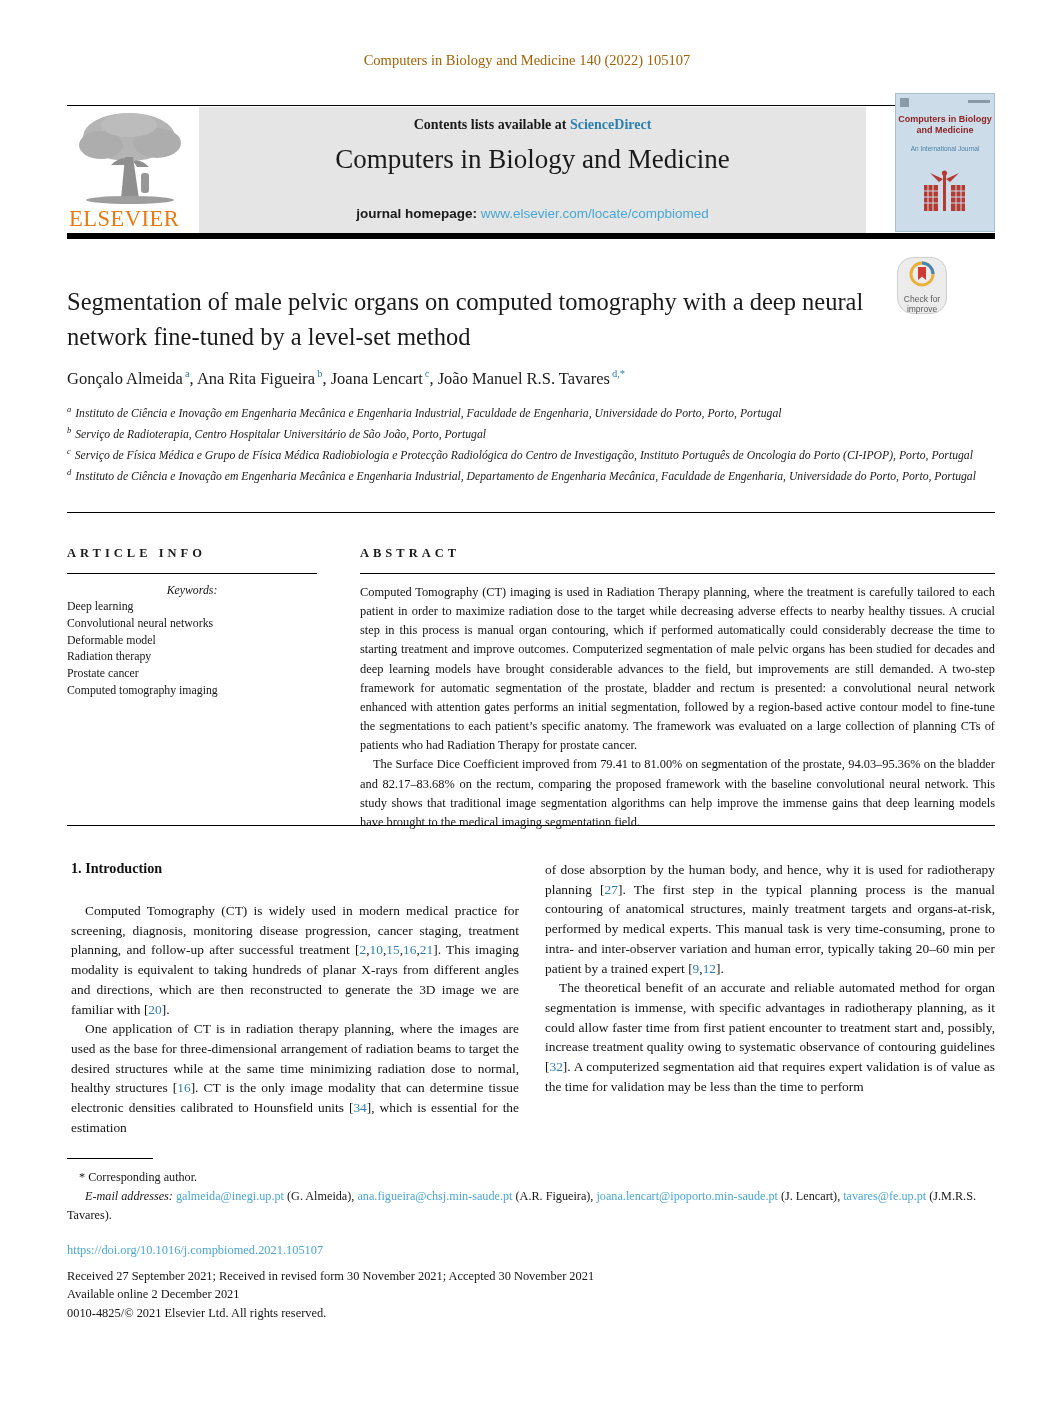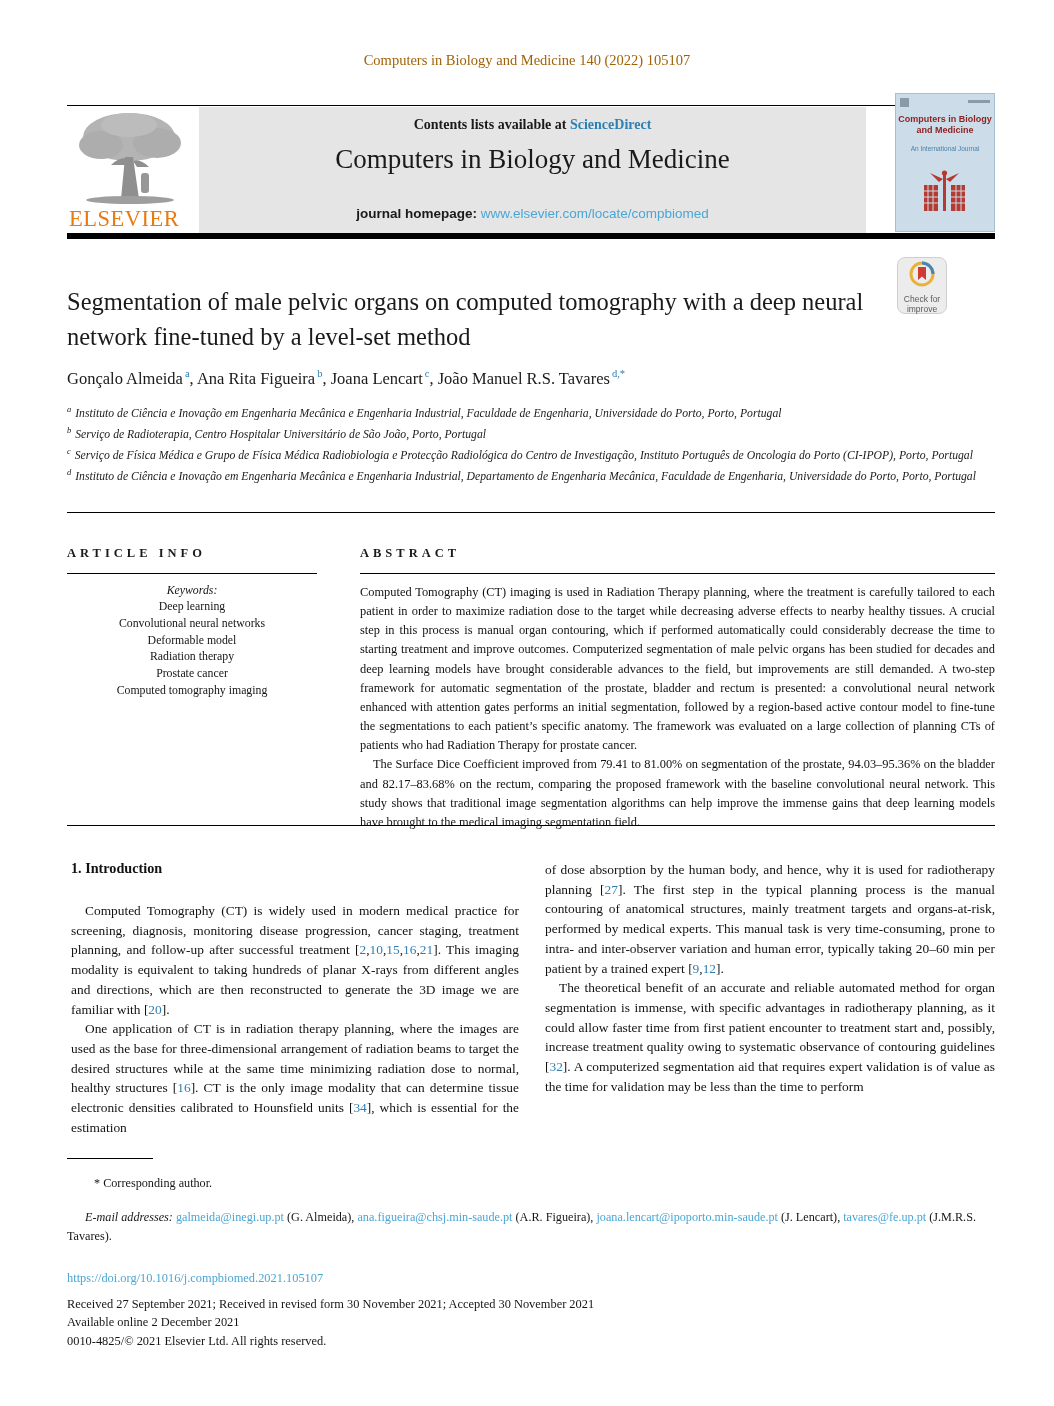--- a/index.html
+++ b/index.html
@@ -35,65 +35,65 @@
                font-size:9px;line-height:1.25;font-family:"Liberation Sans",sans-serif;}
   .cover-sub{margin-top:8px;text-align:center;color:#4a7fa8;color:#4a80a8;font-size:6.5px;
              font-family:"Liberation Sans",sans-serif;}
   .cover-cad{position:absolute;bottom:14px;left:0;width:100%;text-align:center;}
 
   
   .black-bar{position:absolute;top:233px;left:67px;width:928px;height:6px;background:#000;}
 
   
   .badge{position:absolute;left:897px;top:257px;width:48px;height:55px;background:#ececec;
-         border:1px solid #cfcfcf;border-radius:8px;text-align:center;cursor:pointer;}
+         border:1px solid #cfcfcf;border-radius:16px;text-align:center;cursor:pointer;}
   .badge-text{font-family:"Liberation Sans","DejaVu Sans",sans-serif;font-size:8.5px;
               color:#5a5a5a;line-height:1.15;margin-top:1px;}
 
   
   .art-title{position:absolute;left:67px;top:284px;width:812px;font-size:24.5px;
              line-height:1.44;color:#1a1a1a;}
   .authors{position:absolute;left:67px;top:368px;width:900px;font-size:16.5px;color:#1a1a1a;}
   .authors sup{font-size:10.5px;margin-left:2px;}
   .ref{color:#2e7eb3;}
-  .link{color:#4aa6d5;margin-top:28px;}
+  .link{color:#4aa6d5;}
   .it{font-style:italic;}
   .affs{position:absolute;left:67px;top:403px;width:928px;font-size:11.7px;font-style:italic;
         line-height:1.62;color:#1a1a1a;}
   .affs .aff{margin:0;}
   .affs sup{font-size:8.5px;margin-right:1px;}
 
   
   .rule-full-1{position:absolute;top:512px;left:67px;width:928px;border-top:1.4px solid #000;}
   .rule-full-2{position:absolute;top:825px;left:67px;width:928px;border-top:1.4px solid #000;}
 
   
   .ia-wrap{position:absolute;top:540px;left:67px;width:928px;}
   .ia-left{position:absolute;left:0;top:0;width:250px;}
   .ia-right{position:absolute;left:293px;top:0;width:635px;}
   .col-head{font-size:12.5px;font-weight:700;letter-spacing:4px;color:#1a1a1a;margin:6px 0 0 0;}
   .head-rule{border-top:1.2px solid #000;margin-top:12px;}
   .kw-label{font-style:italic;font-size:11.8px;margin-top:9px;text-align:center;}
-  .kw{font-size:11.8px;line-height:1.42;text-align:center;}
+  .kw{font-size:11.8px;line-height:1.42;}
   .abs-text{margin-top:9px;font-size:12.4px;line-height:1.545;text-align:justify;color:#111;}
   .abs-text p{margin:0;}
   .abs-text p.p2{text-indent:13px;}
 
   
   .intro{position:absolute;top:860px;left:67px;width:928px;}
   .col-l{position:absolute;left:4px;top:0;width:448px;}
   .col-r{position:absolute;left:478px;top:0;width:450px;}
   .sec-head{font-size:14.2px;font-weight:700;margin:0 0 24px 0;color:#111;}
   .body-p{font-size:13.4px;line-height:1.47;text-align:justify;margin:0;color:#111;}
   .body-p.indent{text-indent:14px;}
 
   
   .footnote{position:absolute;top:1158px;left:67px;width:928px;font-size:12.2px;line-height:1.55;}
   .foot-rule{width:86px;border-top:1px solid #000;margin-bottom:9px;}
-  .corr{text-indent:12px;margin:15px;}
+  .corr{text-indent:12px;margin:0;}
   .emails{margin:0;text-indent:18px;}
 
   
   .footer{position:absolute;top:1241px;left:67px;width:928px;font-size:12.4px;line-height:1.5;}
   .doi{display:block;margin-bottom:7px;}
   .footer p{margin:0;}
 </style>
 </head>
 <body>
 

